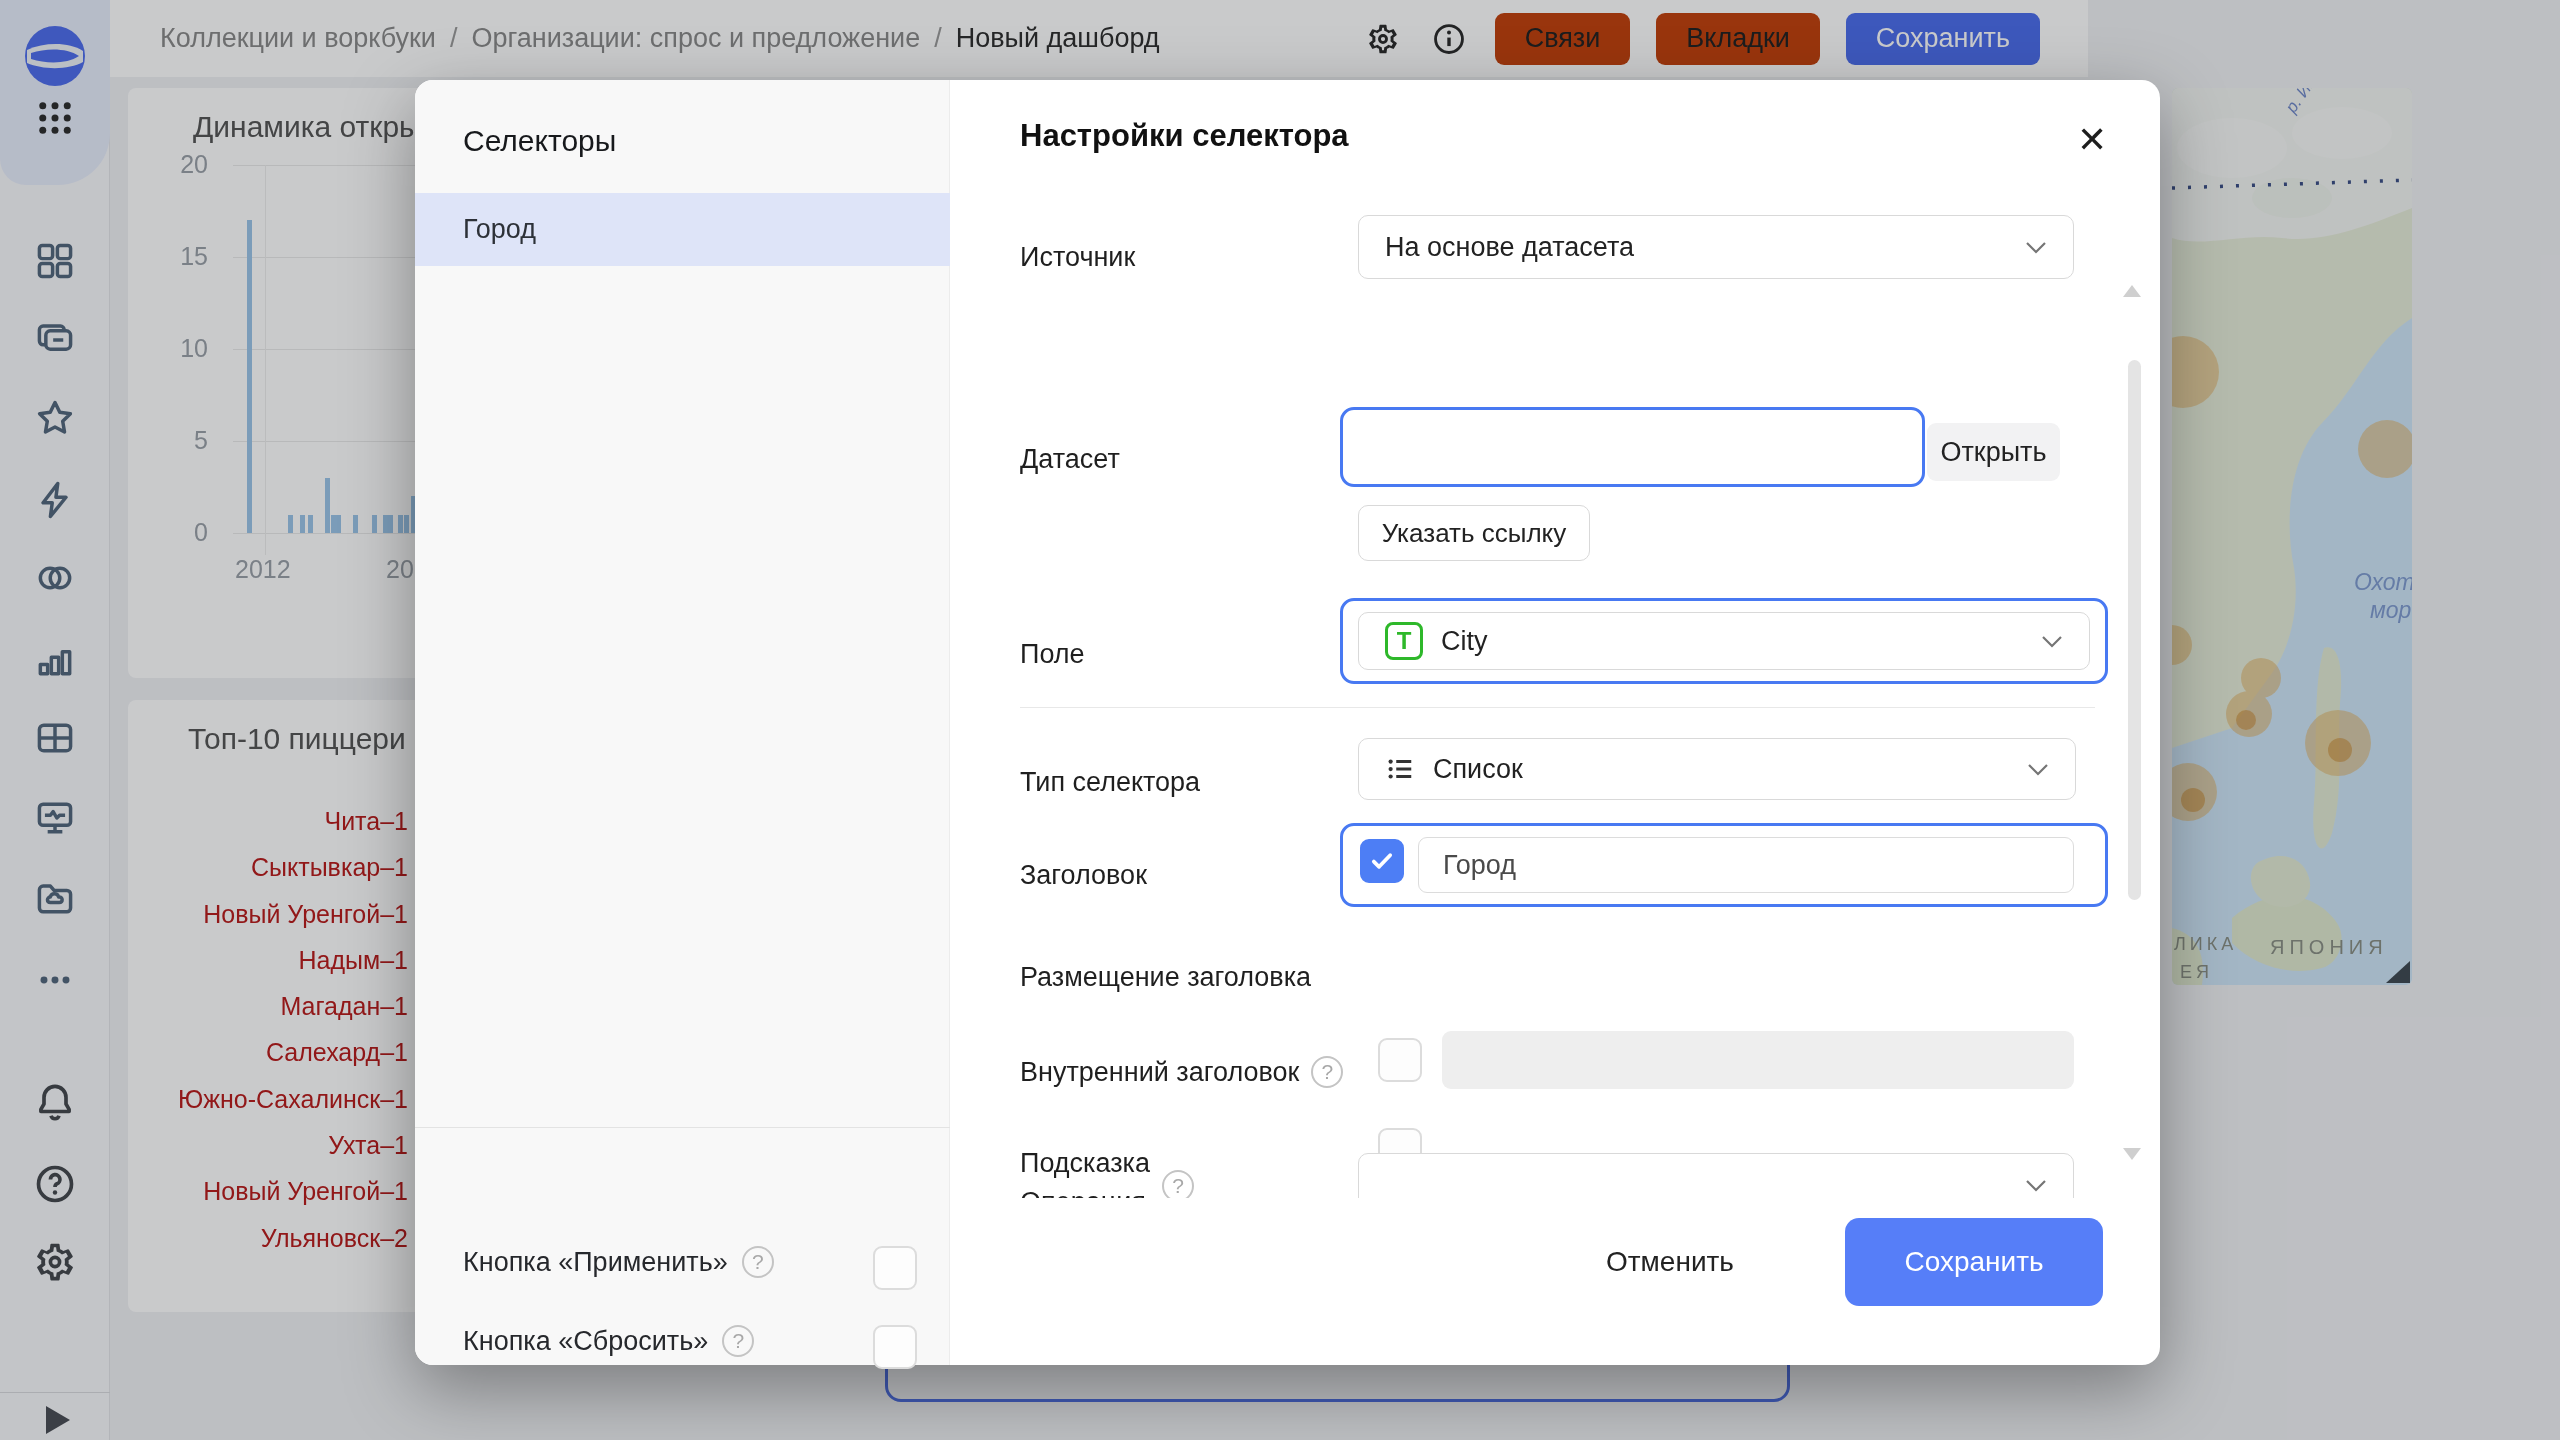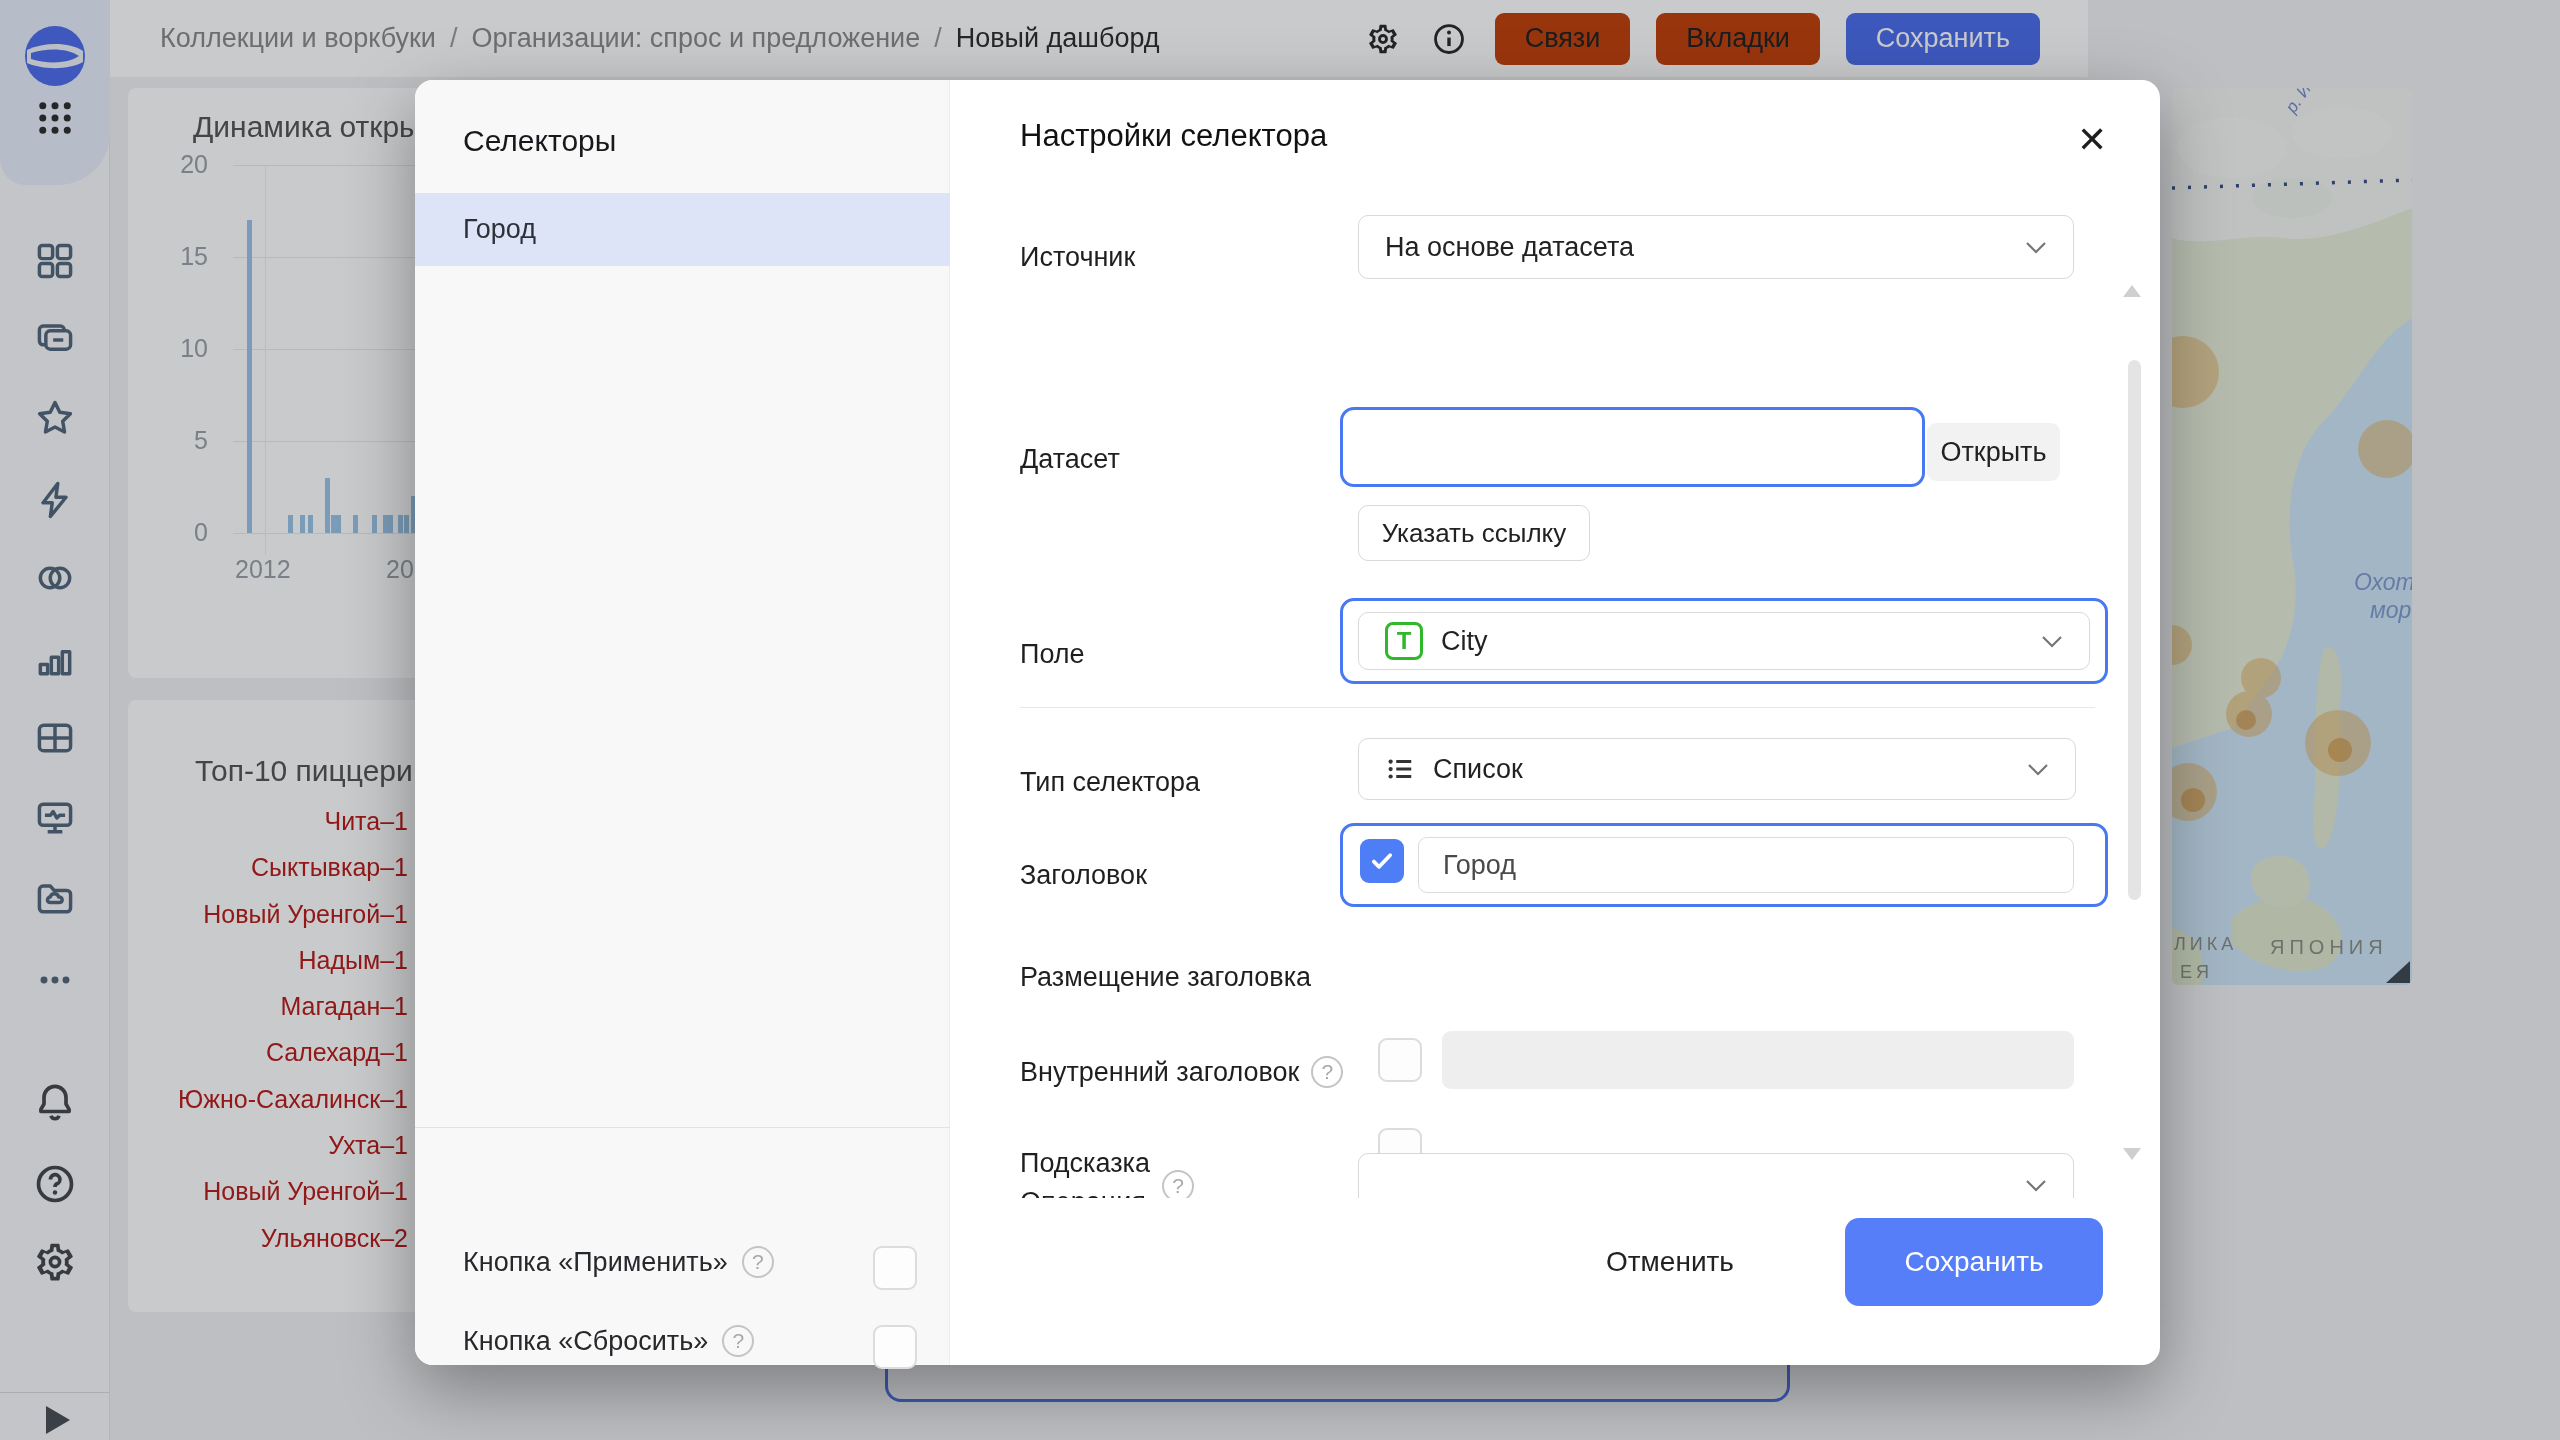--- a/index.html
+++ b/index.html
@@ -40,21 +40,21 @@
   .panel-left{position:absolute;left:0;top:0;width:535px;height:1285px;background:#f8f8f8;border-right:1px solid #ececec;border-radius:18px 0 0 18px;}
   .panel-title{font-size:30px;font-weight:500;color:#17191c;}
   .sel-item{position:absolute;left:0;top:113px;width:535px;height:73px;background:#dee4f8;display:flex;align-items:center;padding-left:48px;font-size:27px;color:#2d3138;}
   .add-btn{position:absolute;left:47px;top:967px;width:443px;height:58px;border:1px solid #d7d7d7;border-radius:10px;display:flex;align-items:center;justify-content:center;gap:16px;font-size:27px;color:#222;background:transparent;}
   .lp-div{position:absolute;left:0;top:1047px;width:535px;height:1px;background:#e3e3e3;}
   .lp-row{position:absolute;left:48px;display:flex;align-items:center;gap:14px;font-size:27px;color:#26282c;}
   .help{width:32px;height:32px;border-radius:50%;border:2px solid #c4c4c4;color:#a8a8a8;font-size:21px;display:flex;align-items:center;justify-content:center;flex:none;}
   .cbx{width:44px;height:44px;border:2px solid #dcdcdc;border-radius:9px;background:#fdfdfd;}
   .cbx.checked{background:#4d7ef5;border-color:#4d7ef5;display:flex;align-items:center;justify-content:center;}
   .panel-right{position:absolute;left:535px;top:0;width:1210px;height:1285px;}
-  .pr-title{position:absolute;left:70px;top:38px;font-size:31px;font-weight:400;color:#111;}
+  .pr-title{position:absolute;left:70px;top:38px;font-size:31px;font-weight:700;color:#111;}
   .close-x{position:absolute;left:1118px;top:36px;width:48px;height:48px;display:flex;align-items:center;justify-content:center;font-size:36px;color:#1d1d1d;}
   .content{position:absolute;left:0;top:100px;width:1210px;height:1018px;overflow:hidden;}
   .flabel{position:absolute;left:70px;font-size:27px;color:#1f1f1f;white-space:nowrap;display:flex;align-items:center;gap:12px;margin-top:12px;}
   .sel{position:absolute;height:64px;border:1.5px solid #d9d9d9;border-radius:10px;background:#fff;display:flex;align-items:center;padding:0 26px;font-size:27px;color:#222;gap:18px;}
   .sel .chev{margin-left:auto;}
   .ring{position:absolute;border:3.5px solid #4879f2;border-radius:14px;}
   .inp{position:absolute;border:1.5px solid #dcdcdc;border-radius:9px;background:#fff;display:flex;align-items:center;padding:0 14px;font-size:27px;color:#2a2a2a;gap:16px;}
   .btn-gray{position:absolute;background:#f2f2f3;border-radius:9px;border:none;font-size:27px;color:#222;display:flex;align-items:center;justify-content:center;}
   .btn-outline{position:absolute;background:#fff;border:1px solid #d9d9d9;border-radius:10px;font-size:26px;color:#222;display:flex;align-items:center;justify-content:center;}
   .pr-div{position:absolute;left:70px;width:1075px;height:1px;background:#e8e8e8;}
@@ -244,21 +244,21 @@
           <div class="bar" style="left: 260px; height: 18px;"></div>
           <div class="bar" style="left: 270px; height: 18px;"></div>
           <div class="bar" style="left: 276px; height: 18px;"></div>
           <div class="bar" style="left: 283px; height: 37px;"></div>
         </div>
       <div class="xtick" style="left:107px;top:467px;">2012</div>
       <div class="xtick" style="left:258px;top:467px;">20</div>
     </div>
 
     <div class="card" style="left:18px;top:623px;width:1010px;height:612px;">
-      <div class="card-title" style="left:67px;top:22px;max-width:930px;margin-top:32px;">Топ-10 пиццери</div>
+      <div class="card-title" style="left:60px;top:22px;max-width:930px;">Топ-10 пиццери</div>
       <div class="abs" style="left:0;top:98px;width:280px;">
           <div class="t10">Чита–1</div>
           <div class="t10">Сыктывкар–1</div>
           <div class="t10">Новый Уренгой–1</div>
           <div class="t10">Надым–1</div>
           <div class="t10">Магадан–1</div>
           <div class="t10">Салехард–1</div>
           <div class="t10">Южно-Сахалинск–1</div>
           <div class="t10">Ухта–1</div>
           <div class="t10">Новый Уренгой–1</div>

